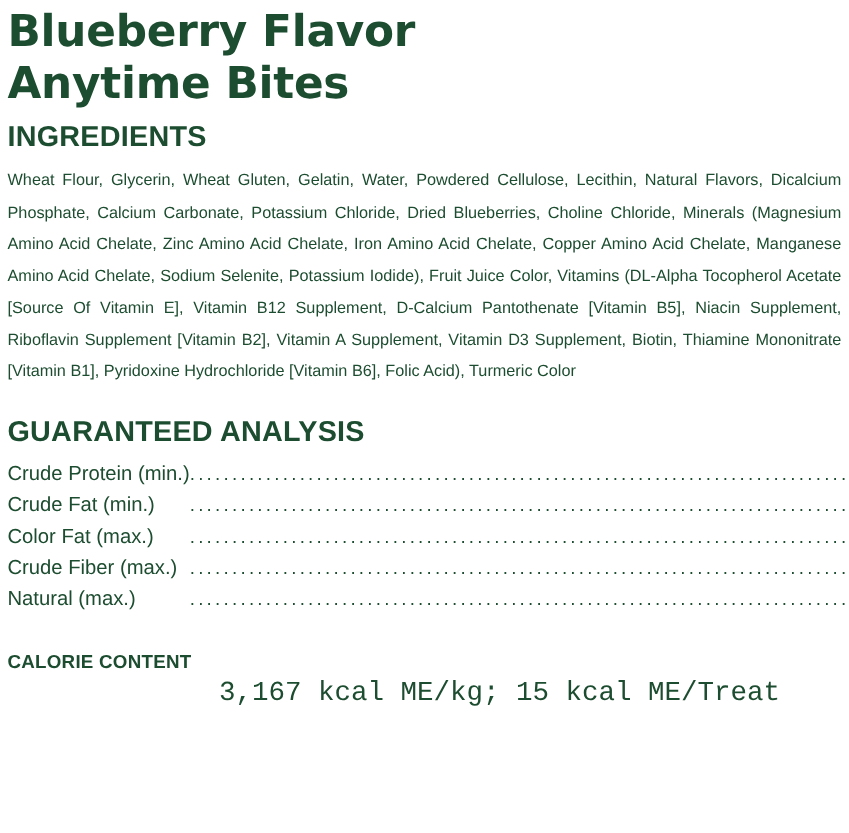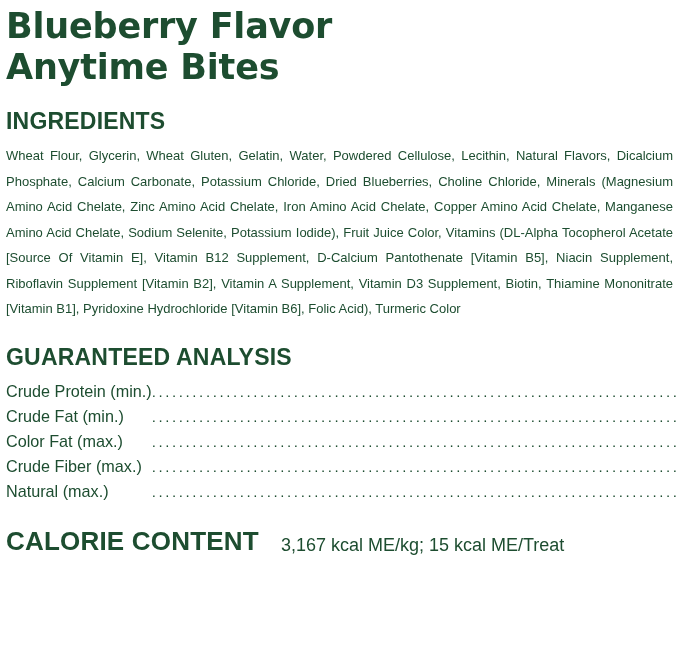--- a/index.html
+++ b/index.html
@@ -34,21 +34,21 @@
   .product-title .line {
     display: block;
   }
   .section-heading {
     font-family: "Liberation Sans", sans-serif;
     font-weight: bold;
     font-size: 23px;
     line-height: 27px;
     color: #1d4d30;
     letter-spacing: 0.2px;
-    margin: 20px 0 8px 0;
+    margin: 8px 0 8px 0;
   }
   .ingredients-text {
     font-family: "Liberation Sans", sans-serif;
     font-size: 13px;
     line-height: 25.5px;
     color: #1d4d30;
     text-align: justify;
     text-justify: inter-word;
     margin: 0;
     padding-right: 0px;
@@ -90,37 +90,38 @@
     line-height: 25px;
   }
   .calorie-block {
     margin-top: 24px;
     display: flex;
     align-items: flex-start;
   }
   .calorie-heading {
     font-family: "Liberation Sans", sans-serif;
     font-weight: bold;
-    font-size: 26px;
+    font-size: 15px;
     line-height: 27px;
     color: #1d4d30;
     letter-spacing: 0.2px;
     white-space: nowrap;
   }
   .calorie-heading .sub {
     display: block;
   }
   .calorie-value {
-    font-family: Liberation Sans, sans-serif;
-    font-size: 18px;
+    font-family: Liberation Mono, monospace;
+    font-size: 22px;
     line-height: 25px;
     color: #1d4d30;
     padding-left: 22px;
     padding-top: 5px;
     white-space: nowrap;
+    margin-top: 21px;
   }
 </style>
 </head>
 <body>
 
 <div class="page">
 
   <h1 class="product-title">
     <span class="line">Blueberry Flavor</span>
     <span class="line">Anytime Bites</span>

